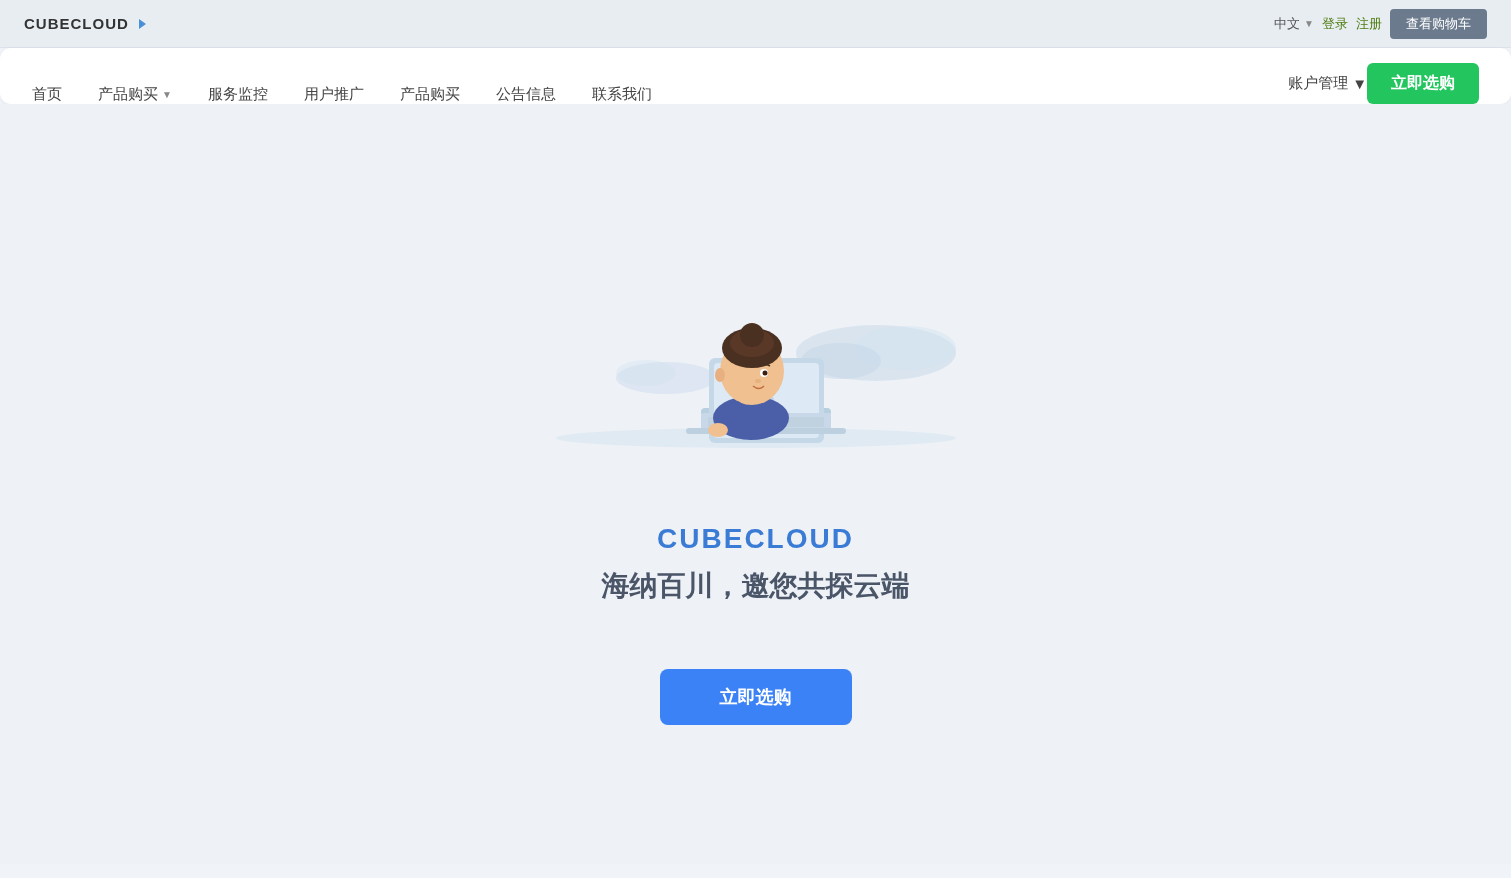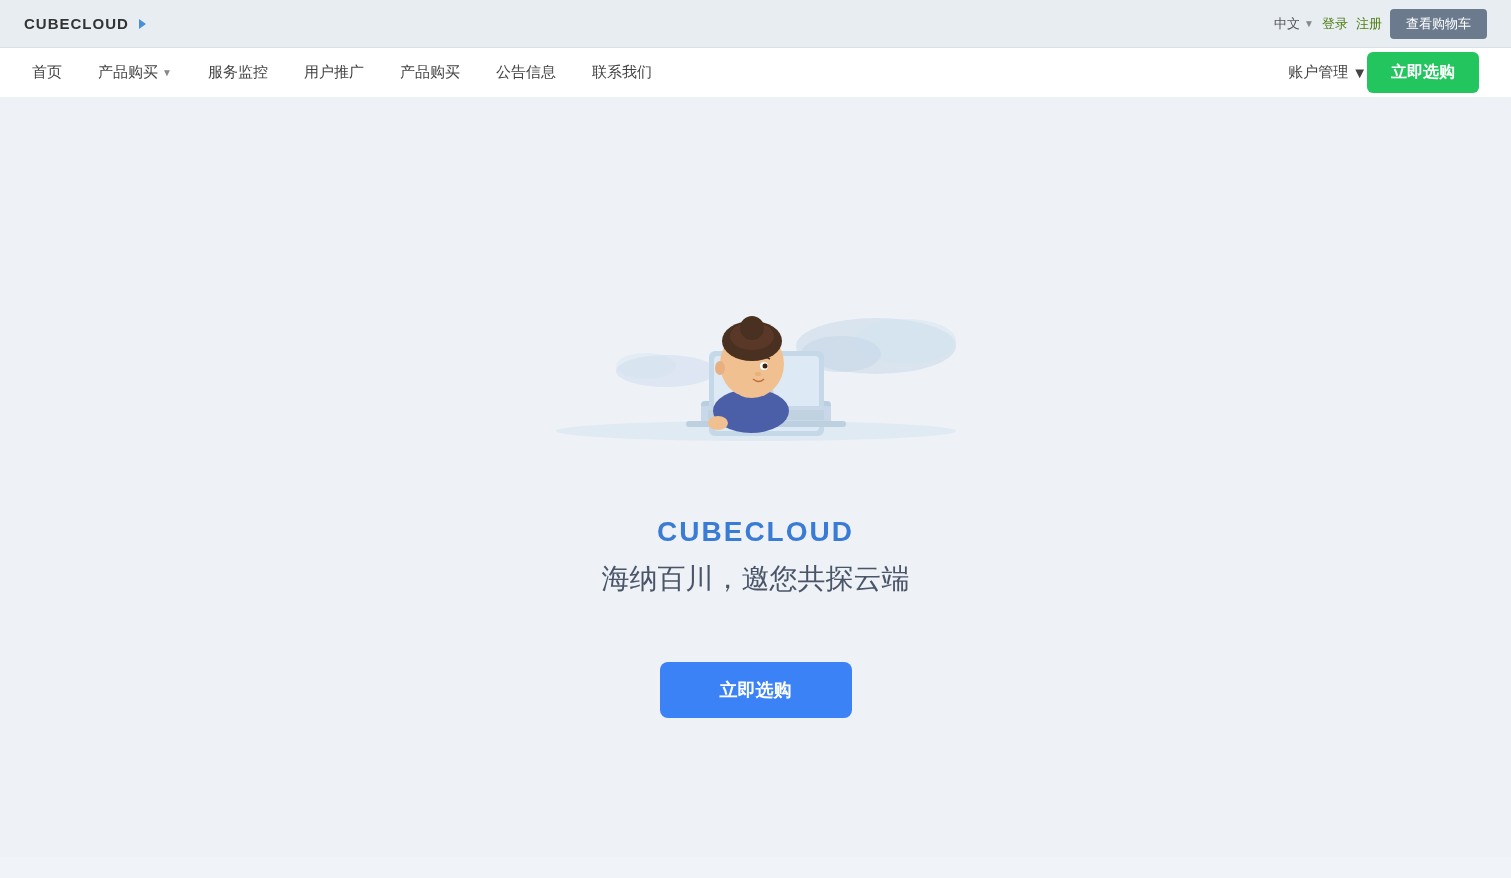--- a/index.html
+++ b/index.html
@@ -82,25 +82,26 @@
       padding: 6px 16px;
       border-radius: 4px;
       font-size: 13px;
       cursor: pointer;
       white-space: nowrap;
     }
 
     
     .main-nav {
       background-color: #ffffff;
-      height: 49px;
-      display: flex;
-      align-items: center;
+      height: 56px;
+      display: flex;
+      align-items: flex-end;
       padding: 0 32px;
       box-shadow: 0 1px 4px rgba(0,0,0,0.06);
+      border-radius: 11px;
     }
 
     .nav-items {
       display: flex;
       align-items: center;
       gap: 36px;
       flex: 1;
     }
 
     .nav-item {
@@ -174,21 +175,21 @@
       font-size: 28px;
       font-weight: 700;
       color: #3a7bd5;
       letter-spacing: 2px;
       margin-bottom: 12px;
       text-align: center;
     }
 
     .hero-subtitle {
       font-size: 28px;
-      font-weight: 400;
+      font-weight: 700;
       color: #4a5568;
       margin-bottom: 64px;
       text-align: center;
     }
 
     .hero-buy-btn {
       background-color: #3b82f6;
       color: white;
       border: none;
       padding: 16px 60px;

